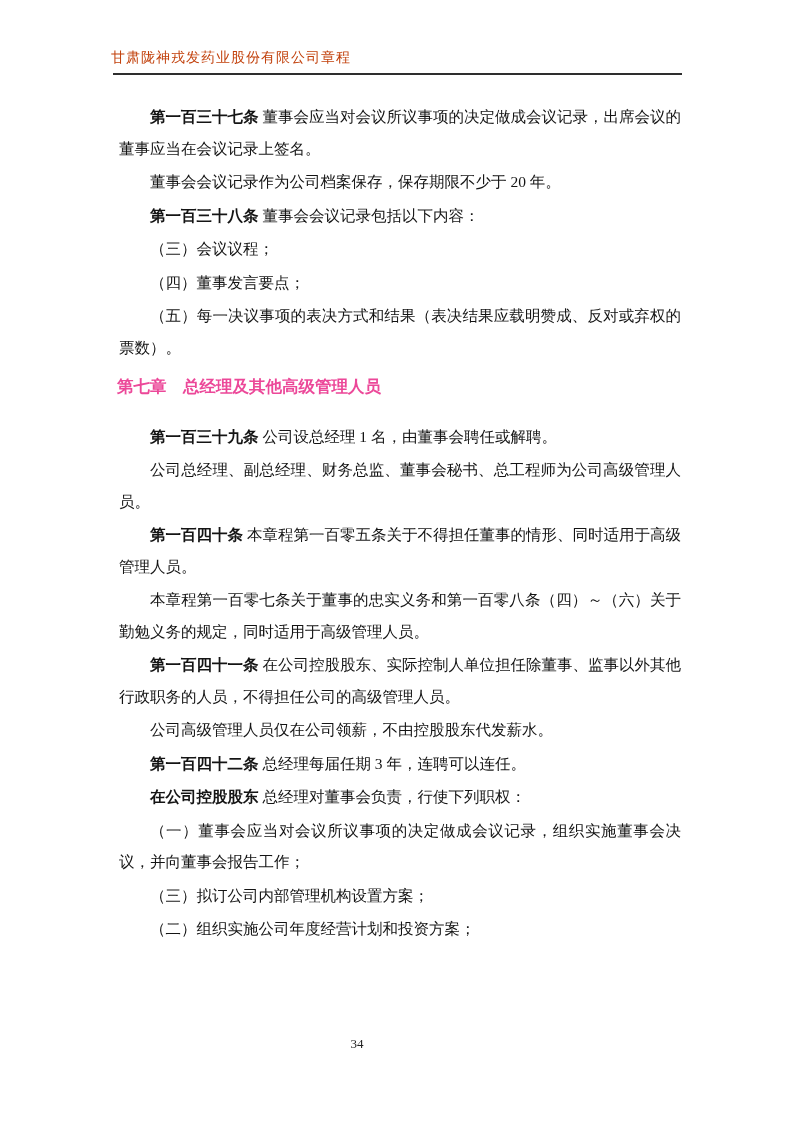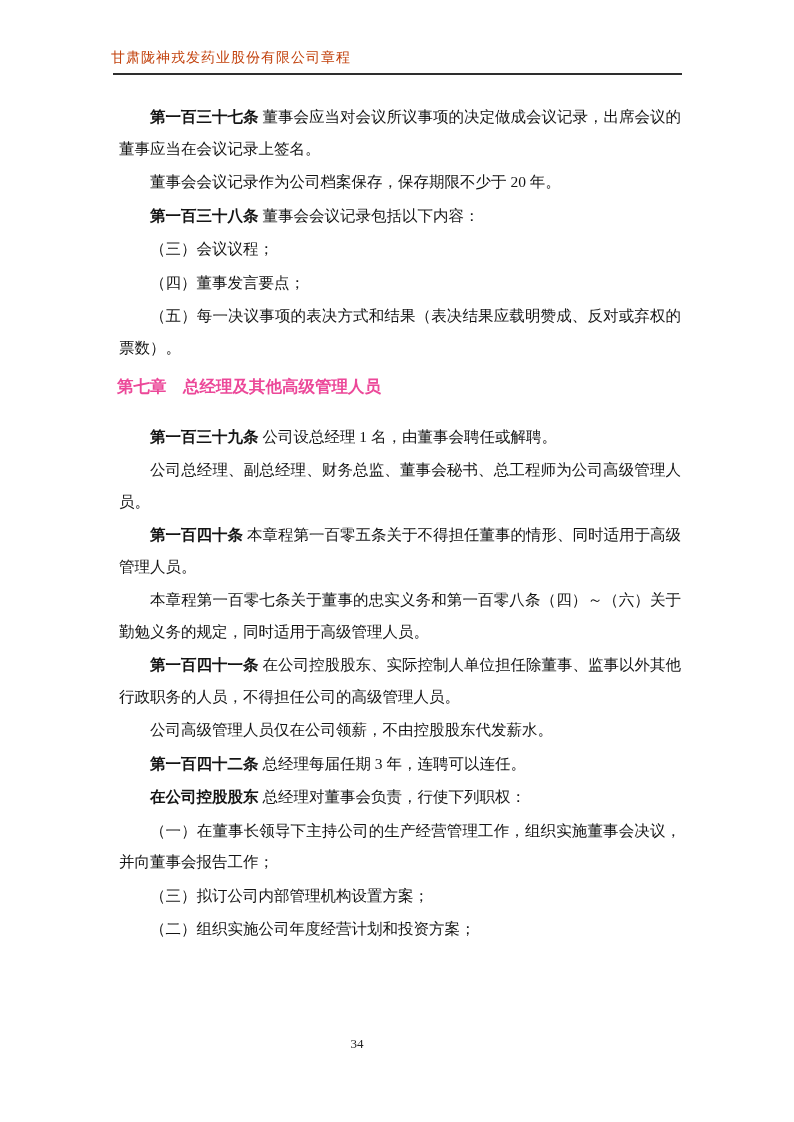--- a/index.html
+++ b/index.html
@@ -78,18 +78,18 @@
     <p class="body">（五）每一决议事项的表决方式和结果（表决结果应载明赞成、反对或弃权的票数）。</p>
     <p class="chapter">第七章　总经理及其他高级管理人员</p>
     <p class="article"><span class="label">第一百三十九条</span> 公司设总经理 1 名，由董事会聘任或解聘。</p>
     <p class="body">公司总经理、副总经理、财务总监、董事会秘书、总工程师为公司高级管理人员。</p>
     <p class="article"><span class="label">第一百四十条</span> 本章程第一百零五条关于不得担任董事的情形、同时适用于高级管理人员。</p>
     <p class="body">本章程第一百零七条关于董事的忠实义务和第一百零八条（四）～（六）关于勤勉义务的规定，同时适用于高级管理人员。</p>
     <p class="article"><span class="label">第一百四十一条</span> 在公司控股股东、实际控制人单位担任除董事、监事以外其他行政职务的人员，不得担任公司的高级管理人员。</p>
     <p class="body">公司高级管理人员仅在公司领薪，不由控股股东代发薪水。</p>
     <p class="article"><span class="label">第一百四十二条</span> 总经理每届任期 3 年，连聘可以连任。</p>
     <p class="article"><span class="label">在公司控股股东</span> 总经理对董事会负责，行使下列职权：</p>
-    <p class="body">（一）在董事长领导下主持公司的生产经营管理工作，组织实施董事会决议，并向董事会报告工作；</p>
+    <p class="body">（一）董事会应当对会议所议事项的决定做成会议记录，组织实施董事会决议，并向董事会报告工作；</p>
     <p class="body">（三）拟订公司内部管理机构设置方案；</p>
     <p class="body">（二）组织实施公司年度经营计划和投资方案；</p>
   </div>
 
 <div class="page-footer">34</div>
 
 </body></html>

